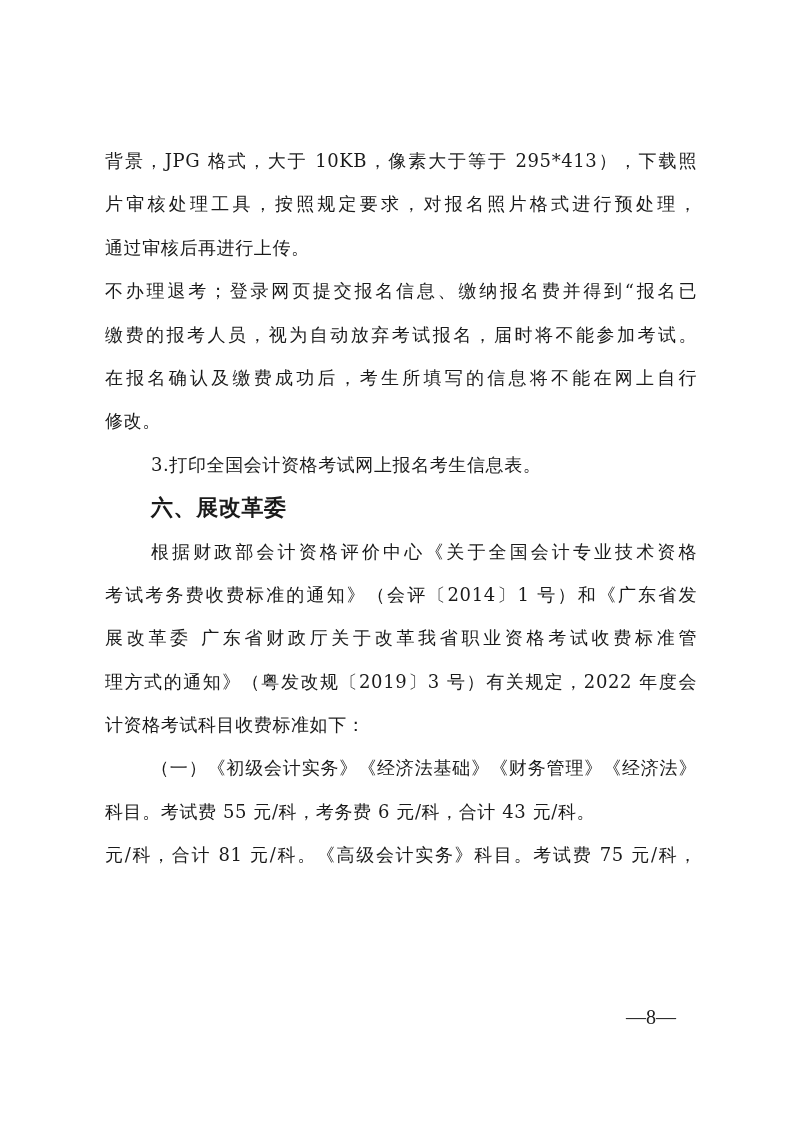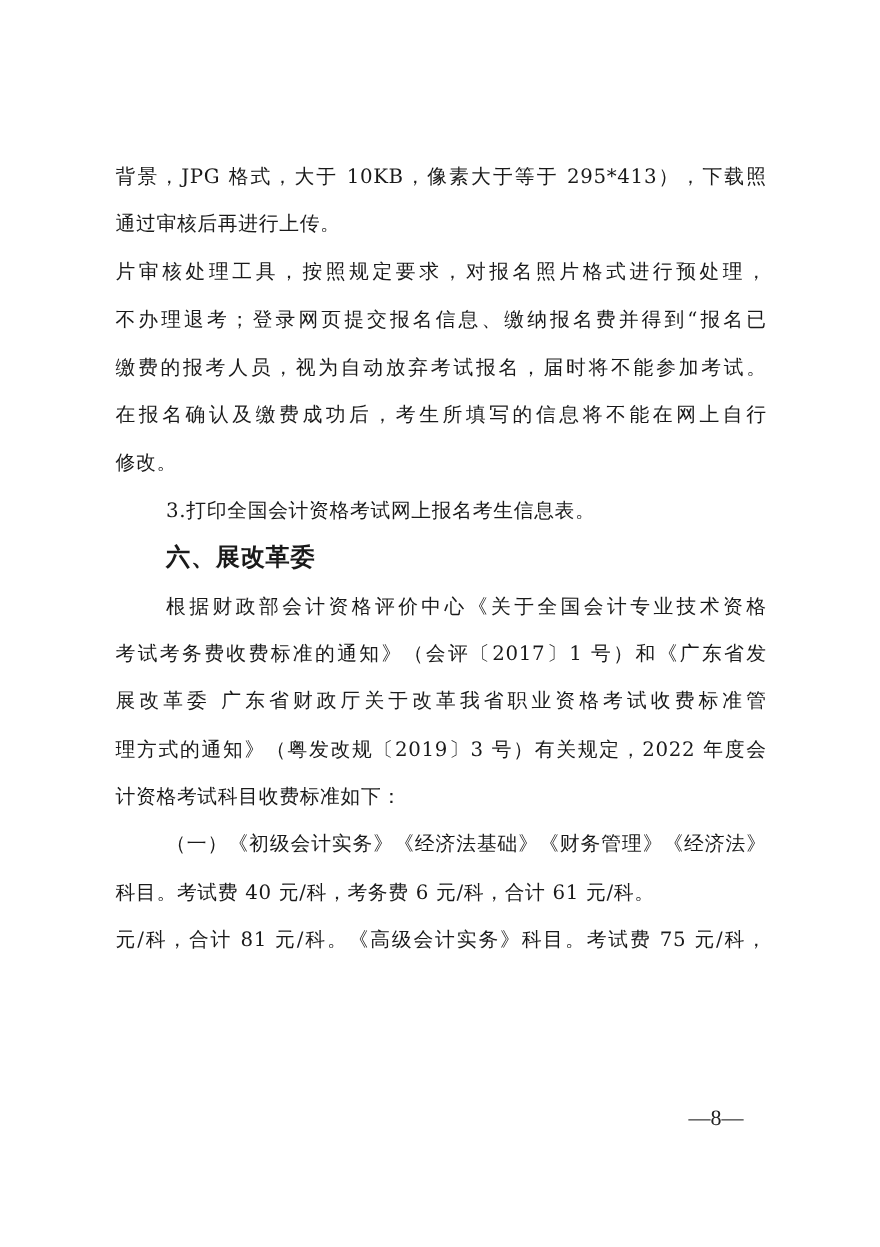--- a/index.html
+++ b/index.html
@@ -42,50 +42,50 @@
       color: #222;
     }
   </style>
 </head>
 <body>
 
 <div class="page">
 
   <div>
     <div class="line">背景，JPG 格式，大于 10KB，像素大于等于 295*413），下载照</div>
+    <div class="line">片审核处理工具，按照规定要求，对报名照片格式进行预处理，</div>
     <div class="line last">通过审核后再进行上传。</div>
-    <div class="line">片审核处理工具，按照规定要求，对报名照片格式进行预处理，</div>
   </div>
 
   <div>
     <div class="line">不办理退考；登录网页提交报名信息、缴纳报名费并得到“报名已</div>
     <div class="line">缴费的报考人员，视为自动放弃考试报名，届时将不能参加考试。</div>
     <div class="line">在报名确认及缴费成功后，考生所填写的信息将不能在网上自行</div>
     <div class="line last">修改。</div>
   </div>
 
   <div>
     <div class="line indent last">3.打印全国会计资格考试网上报名考生信息表。</div>
   </div>
 
   <div>
     <div class="line indent last heading">六、展改革委</div>
   </div>
 
   <div>
     <div class="line indent">根据财政部会计资格评价中心《关于全国会计专业技术资格</div>
-    <div class="line">考试考务费收费标准的通知》（会评〔2017〕1 号）和《广东省发</div>
+    <div class="line">考试考务费收费标准的通知》（会评〔2014〕1 号）和《广东省发</div>
     <div class="line">展改革委 广东省财政厅关于改革我省职业资格考试收费标准管</div>
     <div class="line">理方式的通知》（粤发改规〔2019〕3 号）有关规定，2022 年度会</div>
     <div class="line last">计资格考试科目收费标准如下：</div>
   </div>
 
   <div>
     <div class="line indent">（一）《初级会计实务》《经济法基础》《财务管理》《经济法》</div>
-    <div class="line last">科目。考试费 40 元/科，考务费 6 元/科，合计 61 元/科。</div>
+    <div class="line last">科目。考试费 55 元/科，考务费 6 元/科，合计 43 元/科。</div>
   </div>
 
   <div>
     <div class="line">元/科，合计 81 元/科。《高级会计实务》科目。考试费 75 元/科，</div>
   </div>
 </div>
 
 <div class="page-number">—8—</div>
 
 </body></html>

